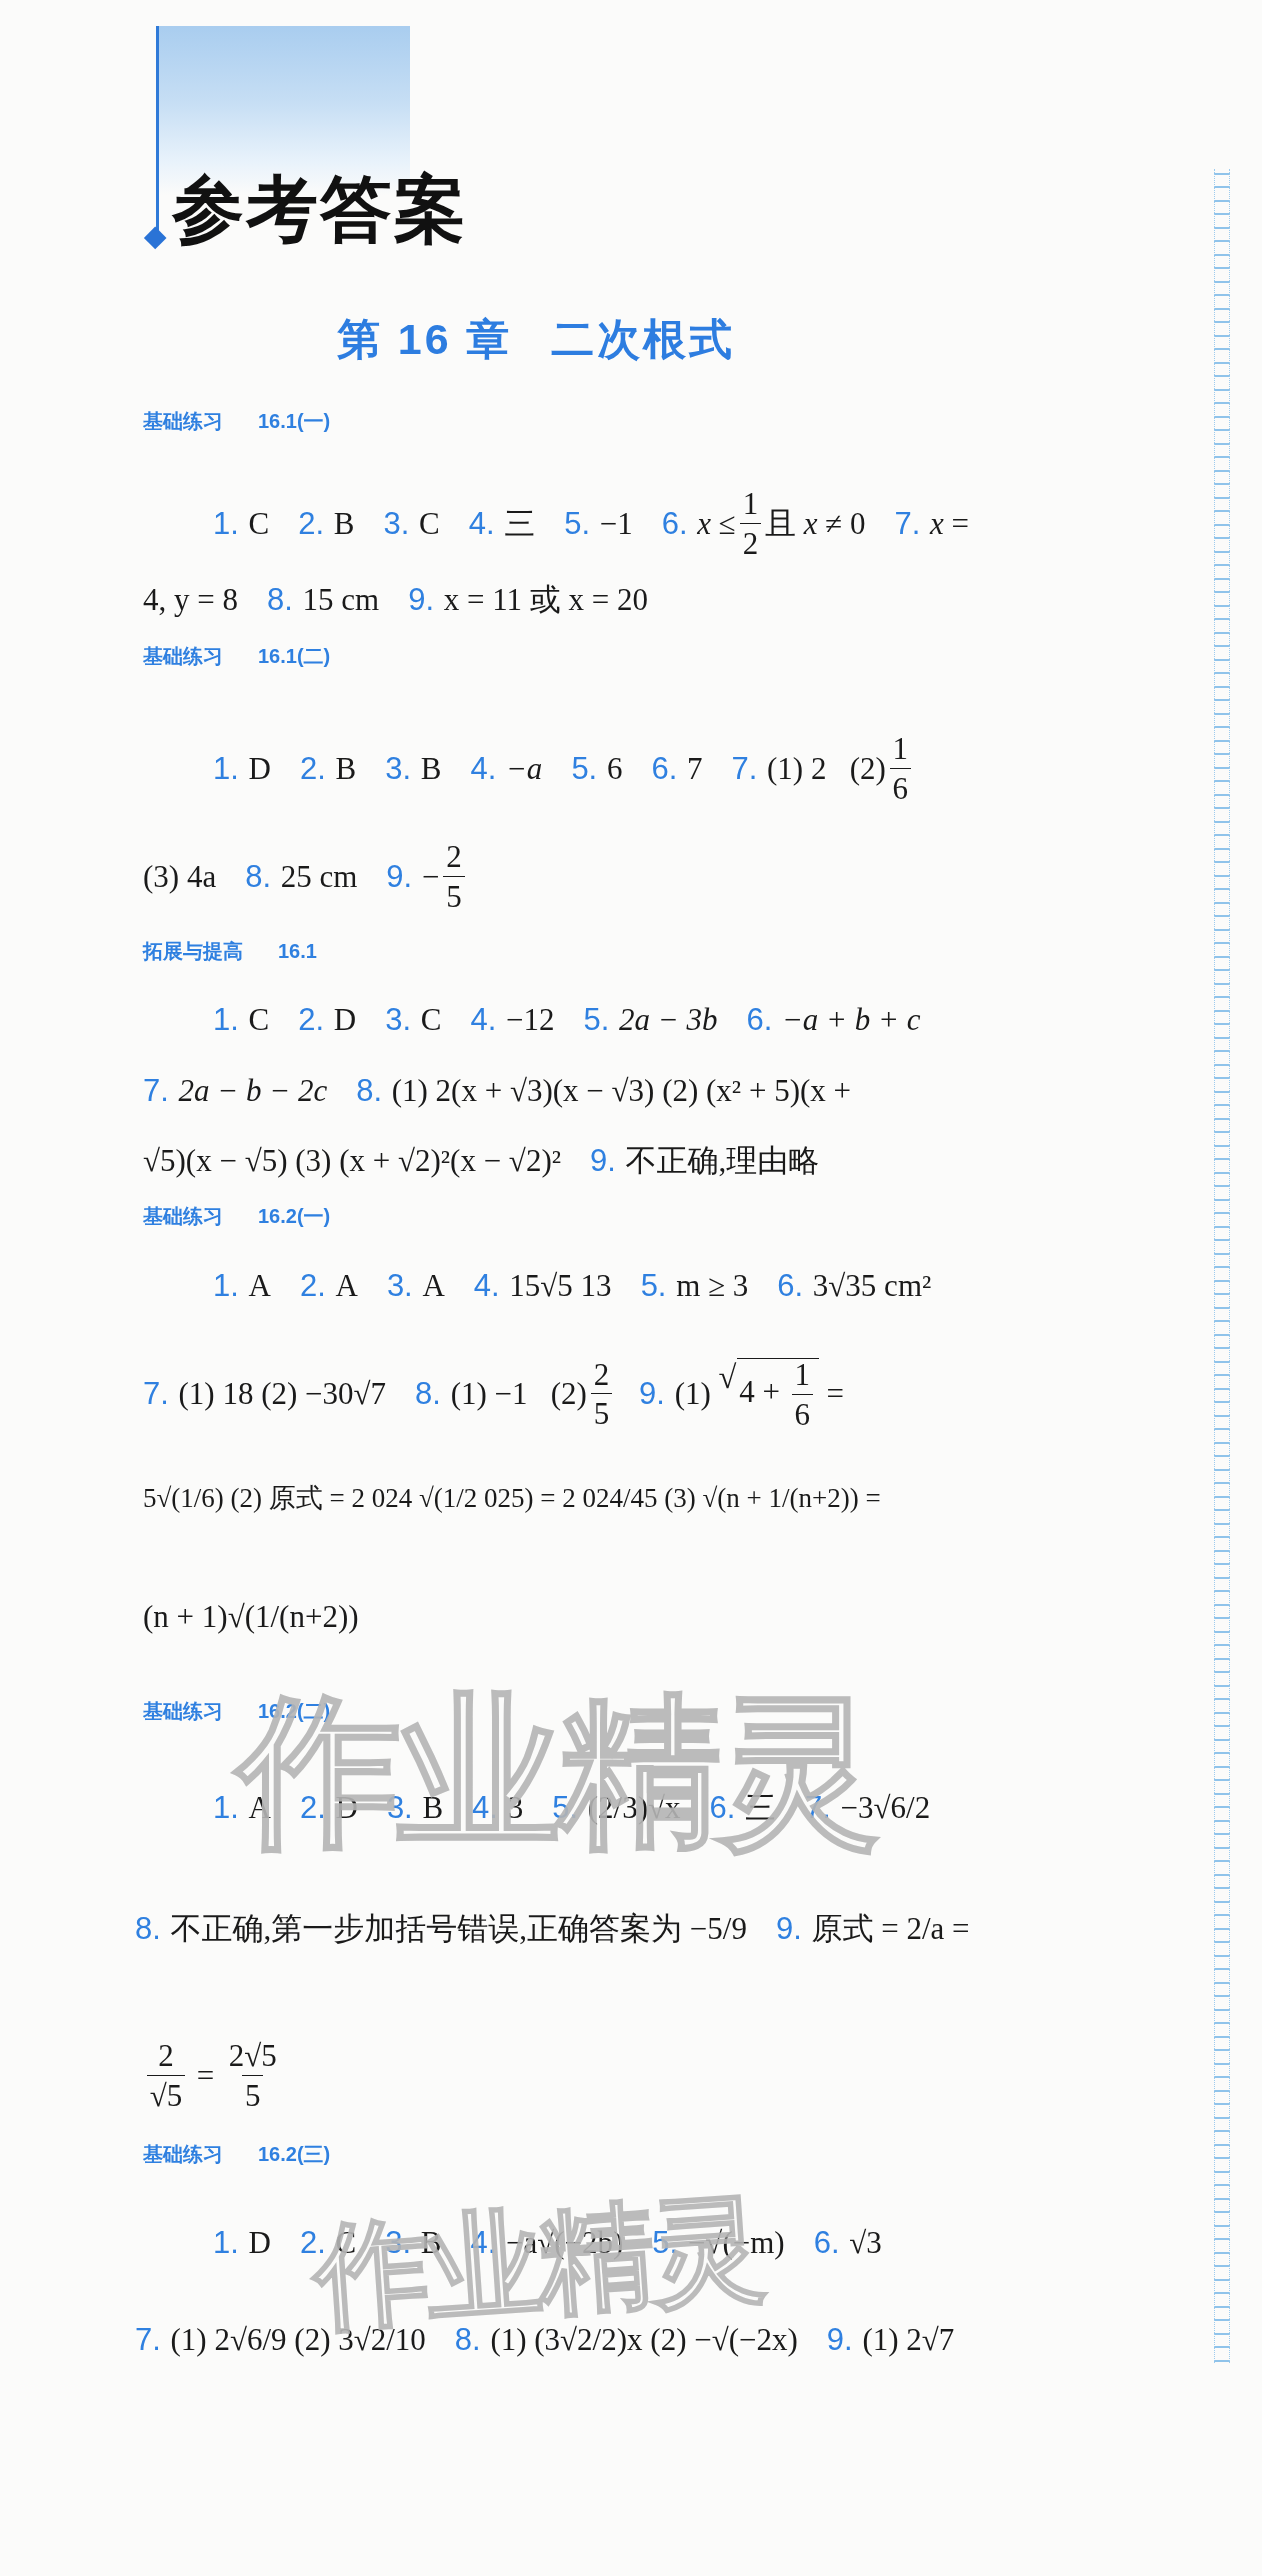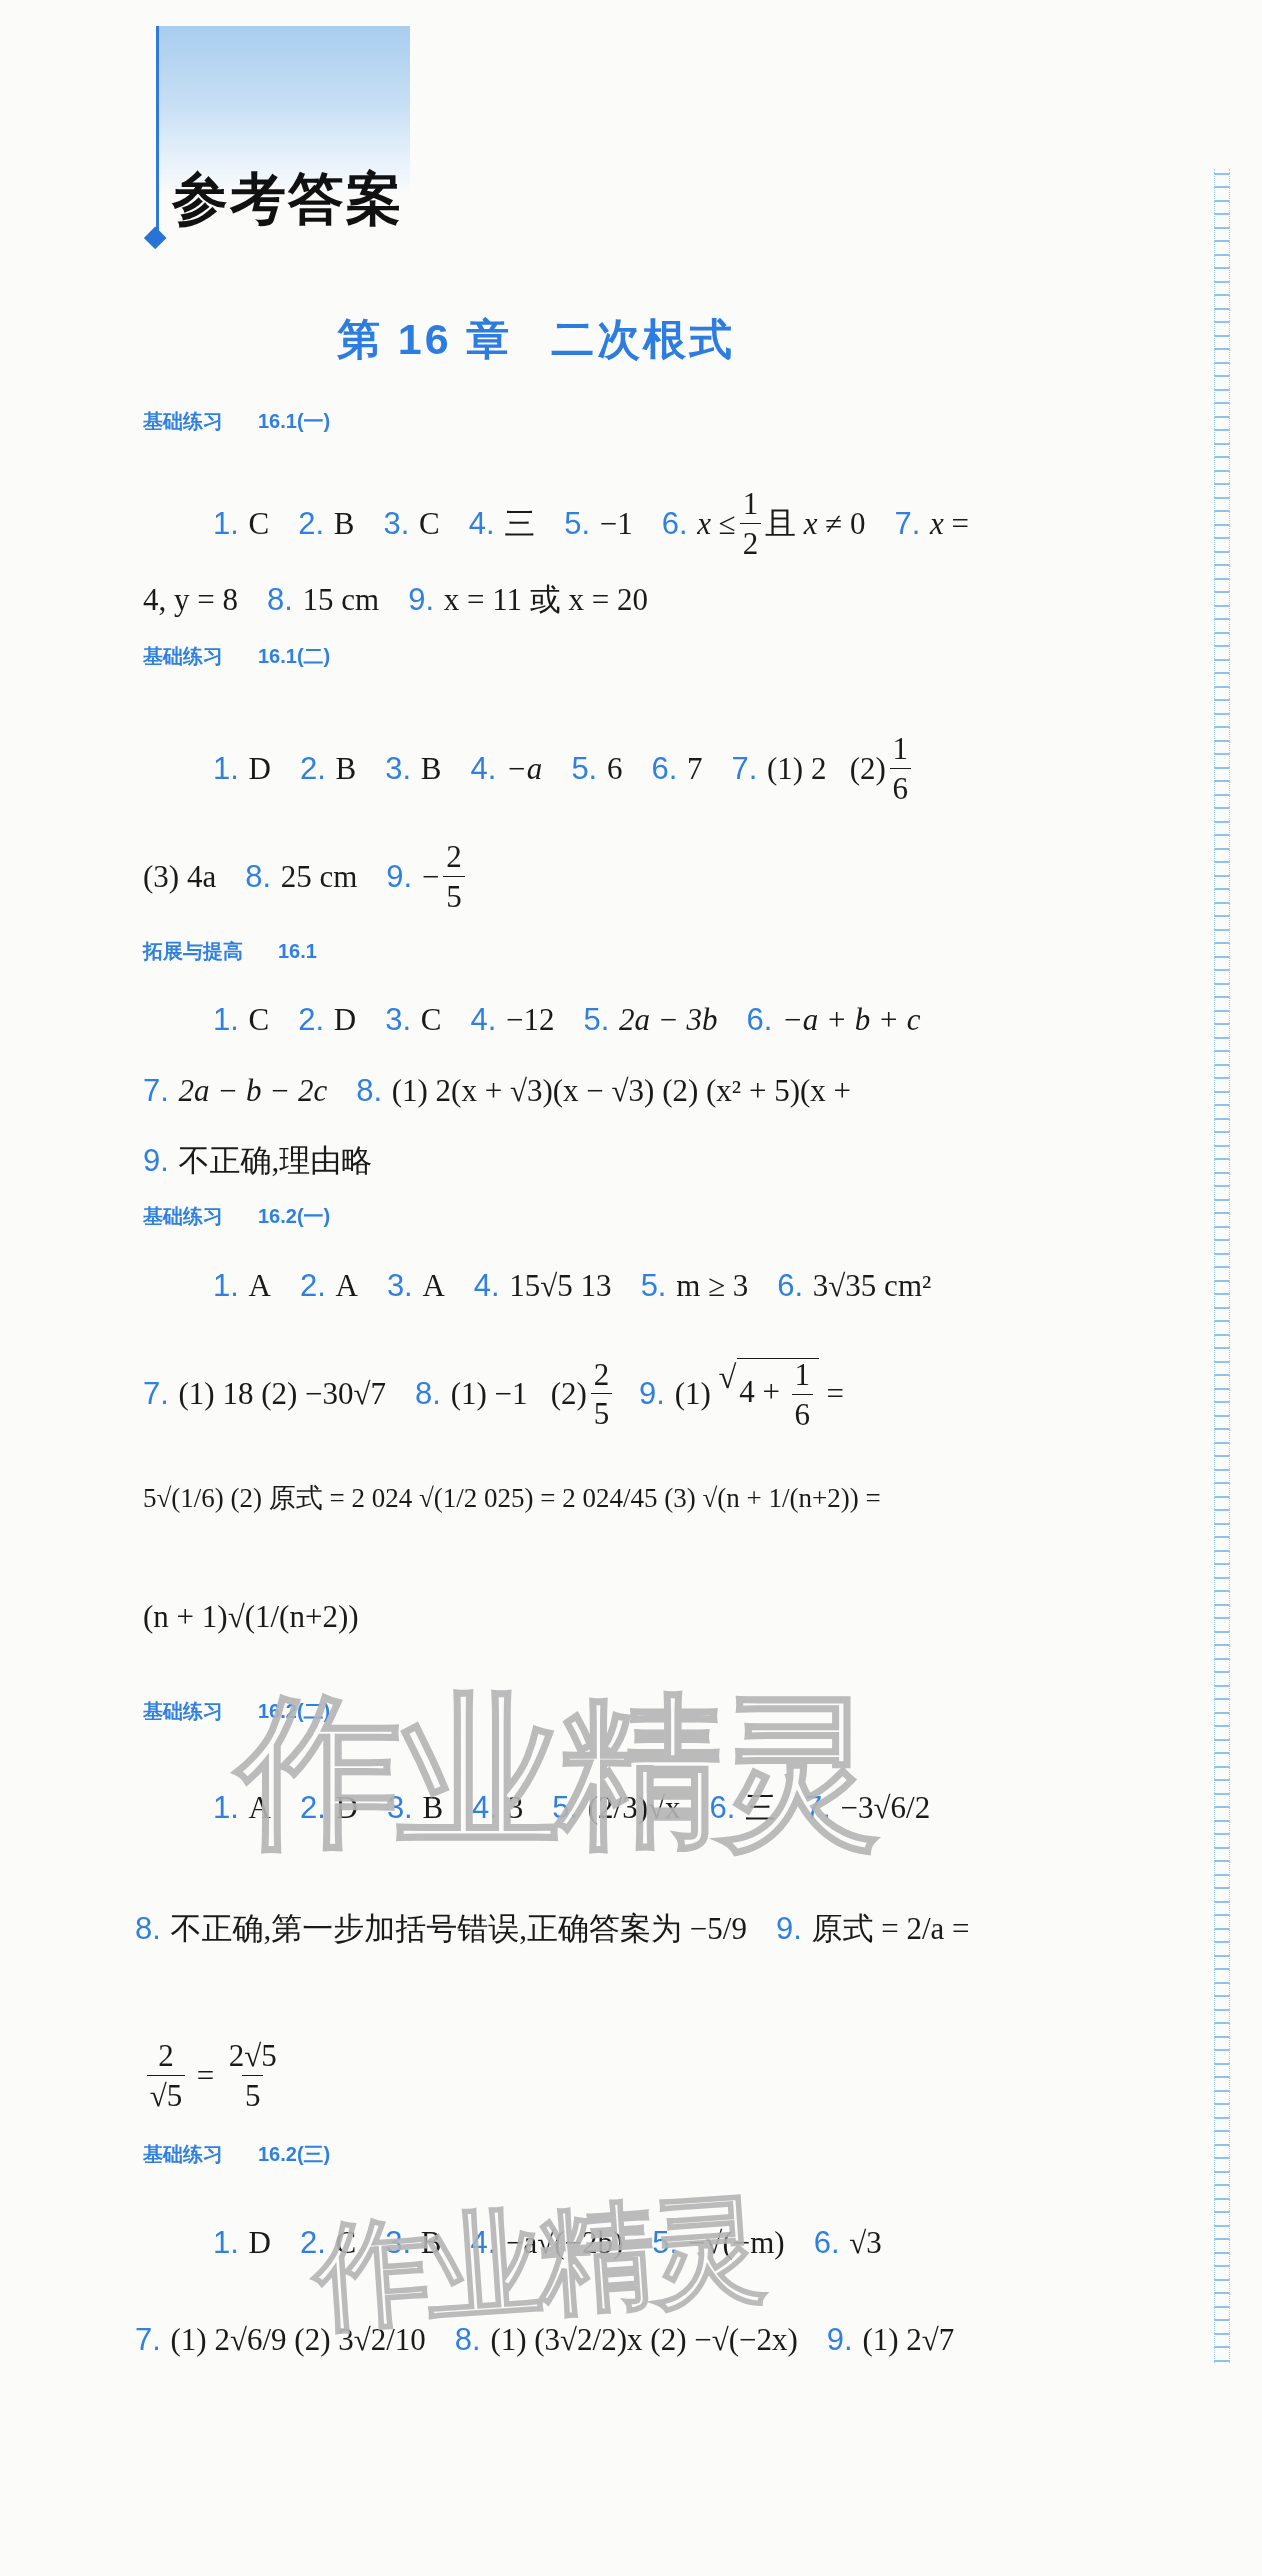--- a/index.html
+++ b/index.html
@@ -14,21 +14,21 @@
     background:linear-gradient(180deg,#a9cdef 0%,#c6def4 45%,#e8f2fb 80%,rgba(251,251,250,0) 100%);
   }
   .header-line {
     position:absolute; left:156px; top:26px; width:2.9px; height:215px; background:#2f7ad8;
   }
   .header-diamond {
     position:absolute; left:147px; top:230px; width:16.4px; height:16.4px; background:#2a73d6;
     transform:rotate(45deg);
   }
   .page-title {
-    position:absolute; left:172px; top:162px; font-size:56px; font-weight:bold; letter-spacing:1.9px;
+    position:absolute; left:172px; top:162px; font-size:72px; font-weight:bold; letter-spacing:1.9px;
     font-family:"DejaVu Serif","Liberation Serif",serif; color:#111;
   }
   .chapter-title {
     position:absolute; left:0; width:1072px; top:311px; text-align:center;
     font-family:"Liberation Sans","DejaVu Sans",sans-serif; font-size:43px; color:#2d7de0; font-weight:bold;
     letter-spacing:2.9px;
   }
   .chapter-title .gap { display:inline-block; width:39px; }
   .section-head {
     position:absolute; left:143px; font-family:"Liberation Sans","DejaVu Sans",sans-serif;
@@ -154,20 +154,21 @@
   <span class="q">6.</span>
     <span class="a i">−a + b + c</span>
 </div>
 <div class="line" style="left:143px;top:1071px">
   <span class="q">7.</span>
     <span class="a i">2a − b − 2c</span>
   <span class="q">8.</span>
     <span class="a">(1) 2(x + √3)(x − √3)  (2) (x² + 5)(x +</span>
 </div>
 <div class="line" style="left:143px;top:1141px">
+  <span class="a">√5)(x − √5)  (3) (x + √2)²(x − √2)²</span>
   <span class="q">9.</span>
     <span class="a">不正确,理由略</span>
 </div>
 
 <div class="section-head" style="top:1203px">
   <span>基础练习</span><span class="num">16.2(一)</span>
 </div>
 <div class="line" style="left:213px;top:1266px">
   <span class="q">1.</span>
     <span class="a">A</span>

